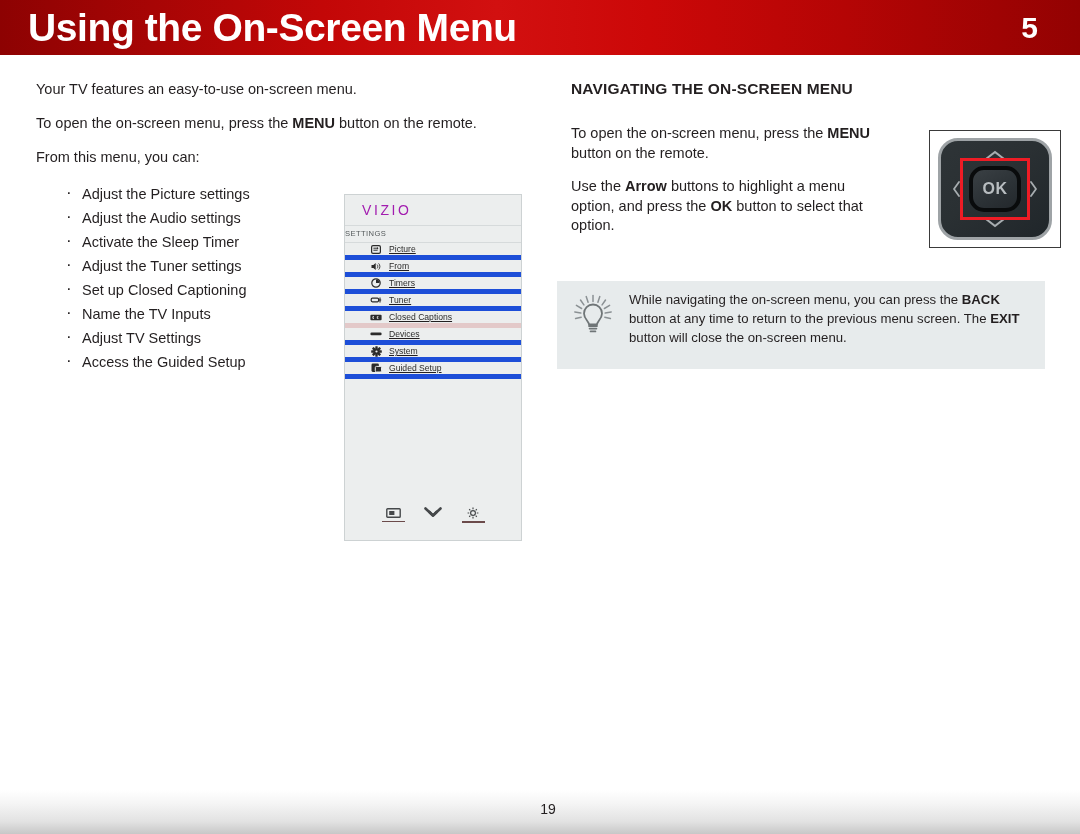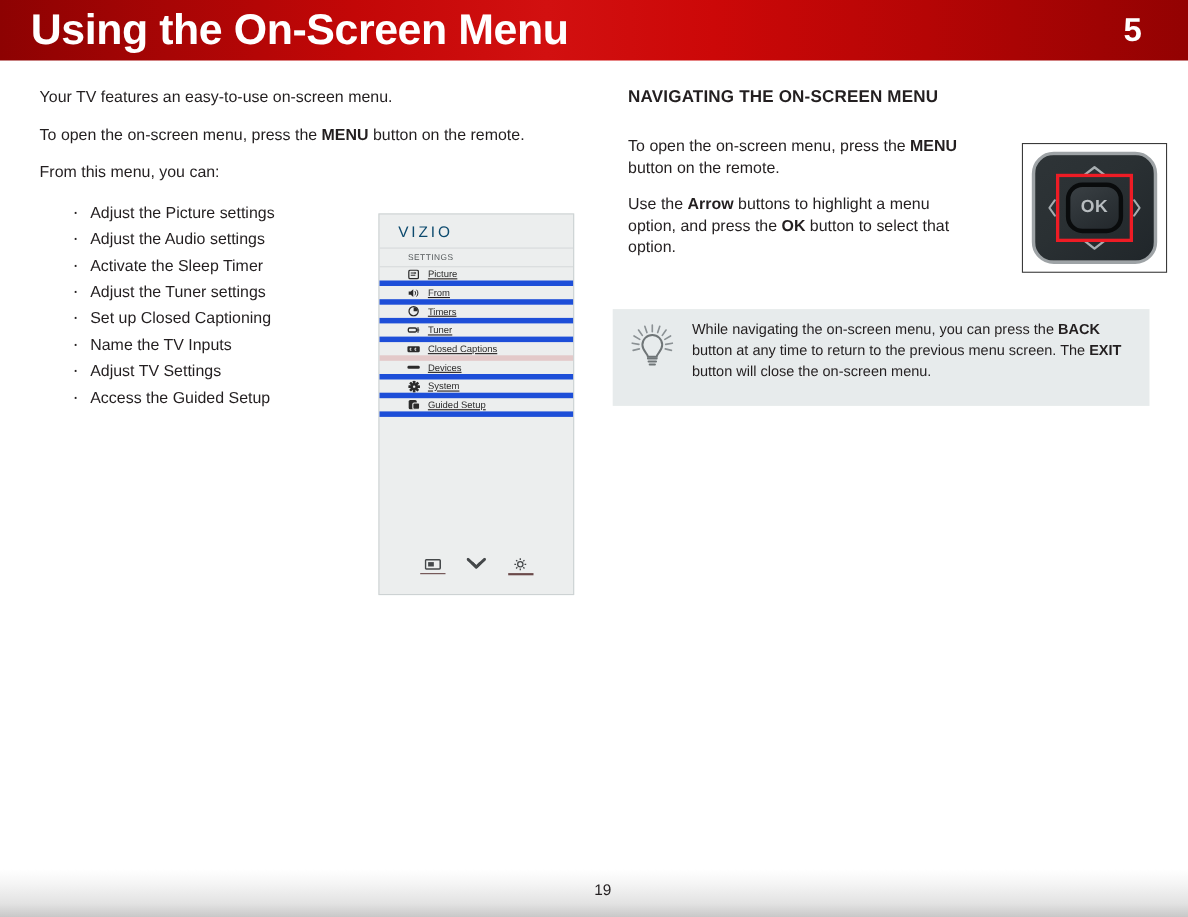--- a/index.html
+++ b/index.html
@@ -105,28 +105,27 @@
     box-sizing: border-box;
     display: flex;
     flex-direction: column;
   }
   #tv-menu-panel .vizio-logo {
     height: 30px;
     line-height: 30px;
     padding-left: 17px;
     font-size: 14px;
     letter-spacing: 2.6px;
-    color: #0c4a6e;
+    color: #a21caf;
     border-bottom: 1px solid #d6dadb;
     font-family: "Liberation Sans", sans-serif;
   }
   #tv-menu-panel .settings-label {
     height: 16px;
     line-height: 16px;
-    padding-left: 26px;
     font-size: 7.6px;
     letter-spacing: 0.4px;
     color: #53585a;
     border-bottom: 1px solid #d6dadb;
   }
   .menu-row {
     height: 17px;
     display: flex;
     align-items: center;
     padding-left: 22px;

